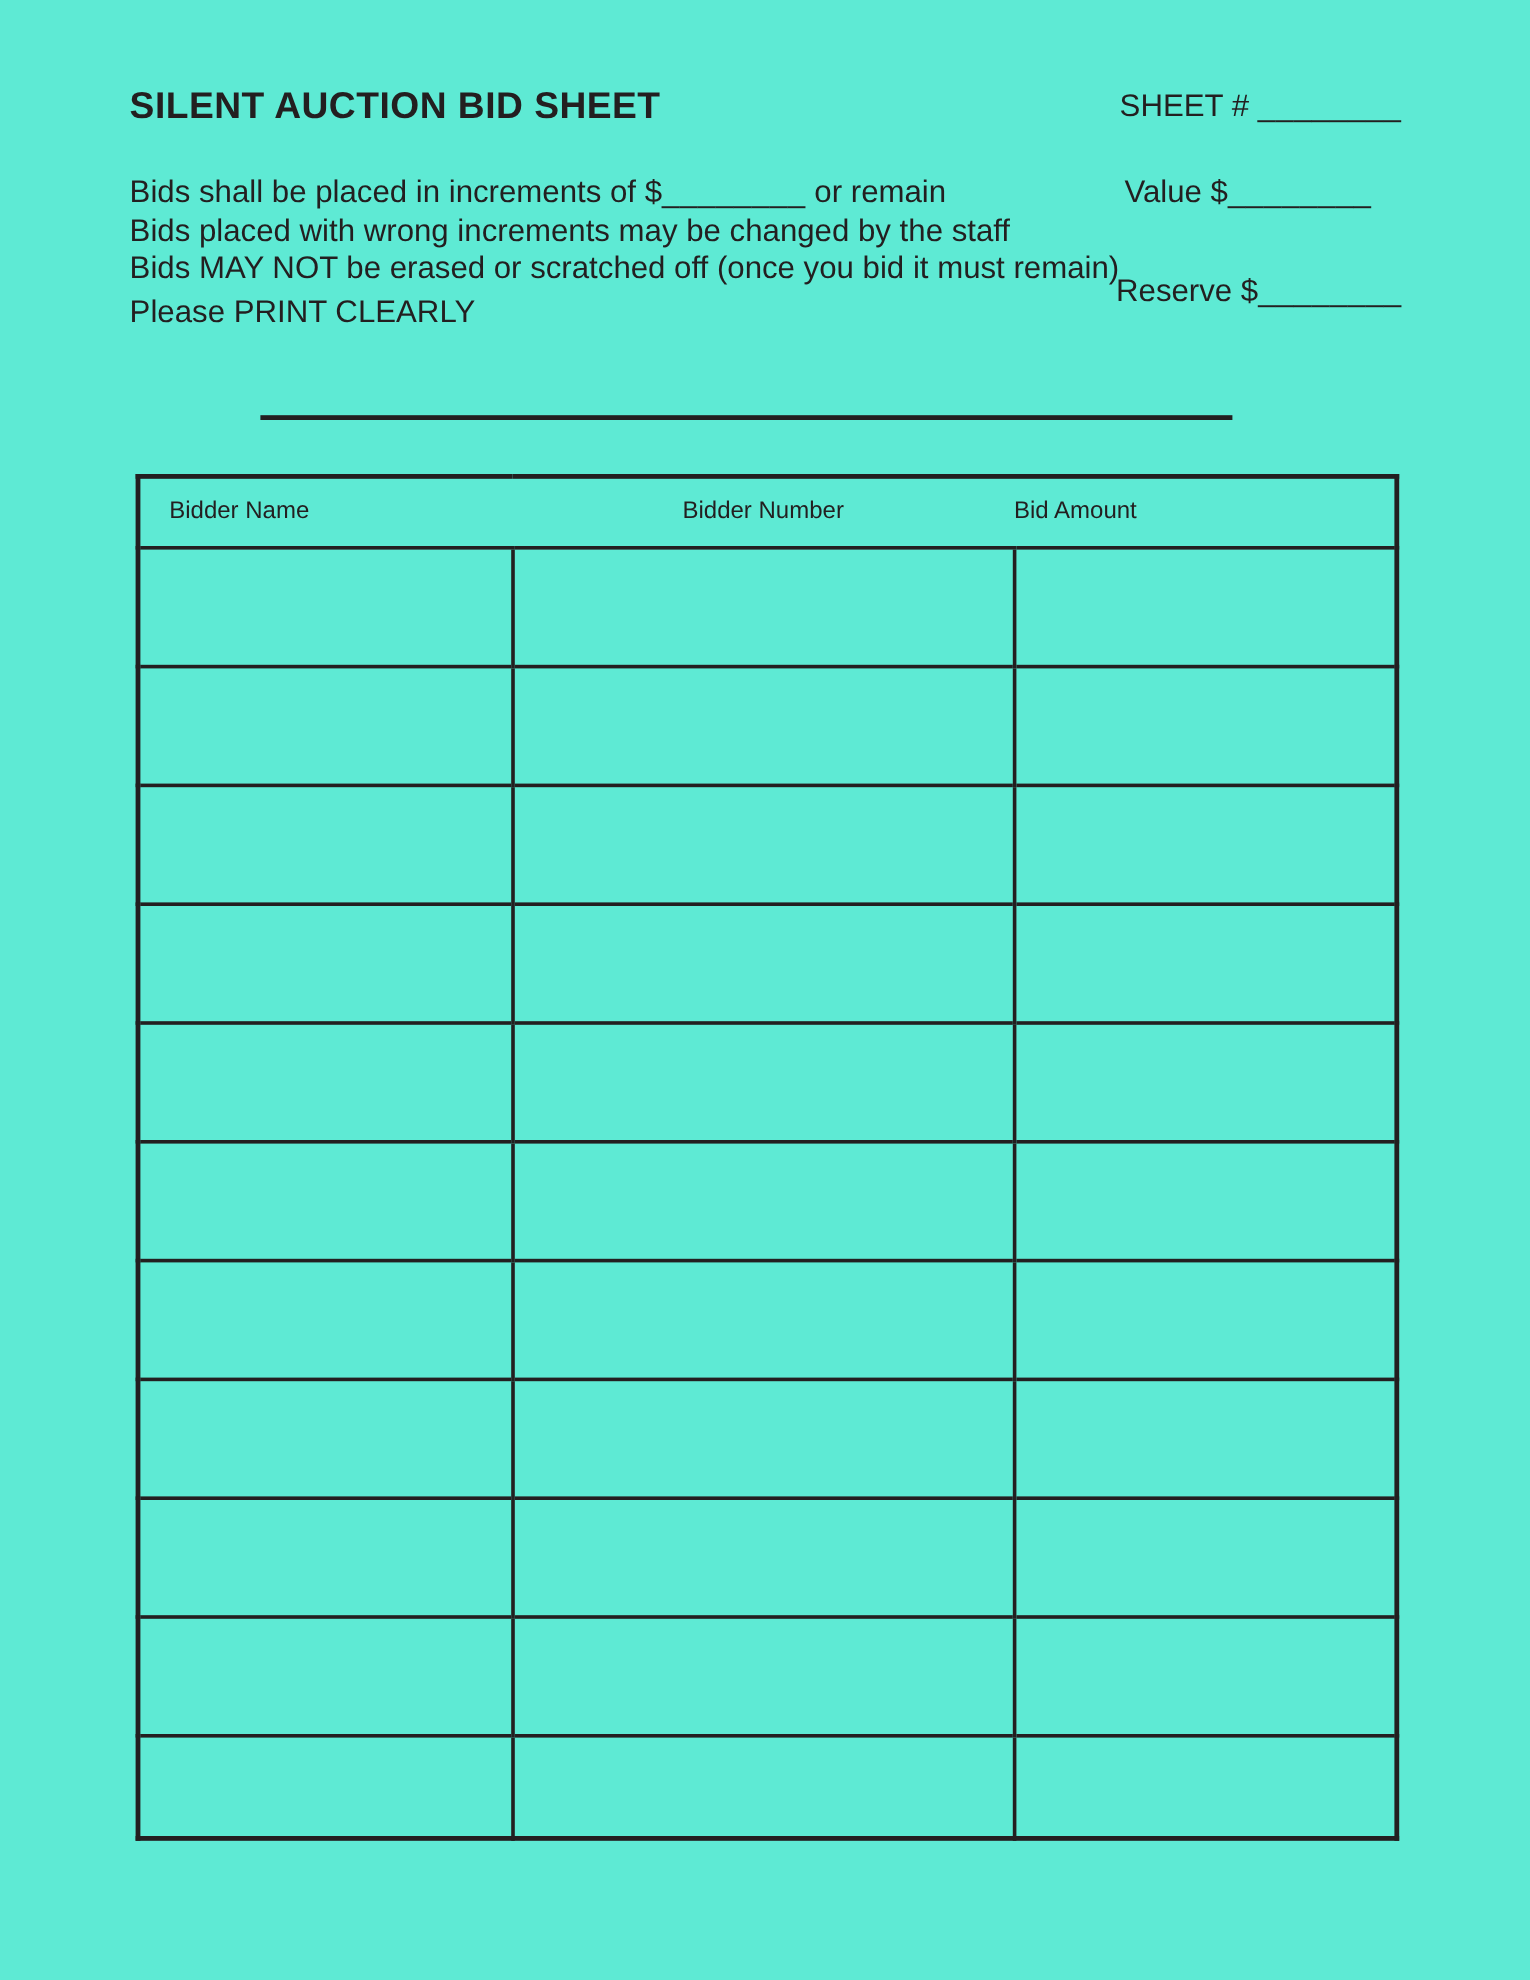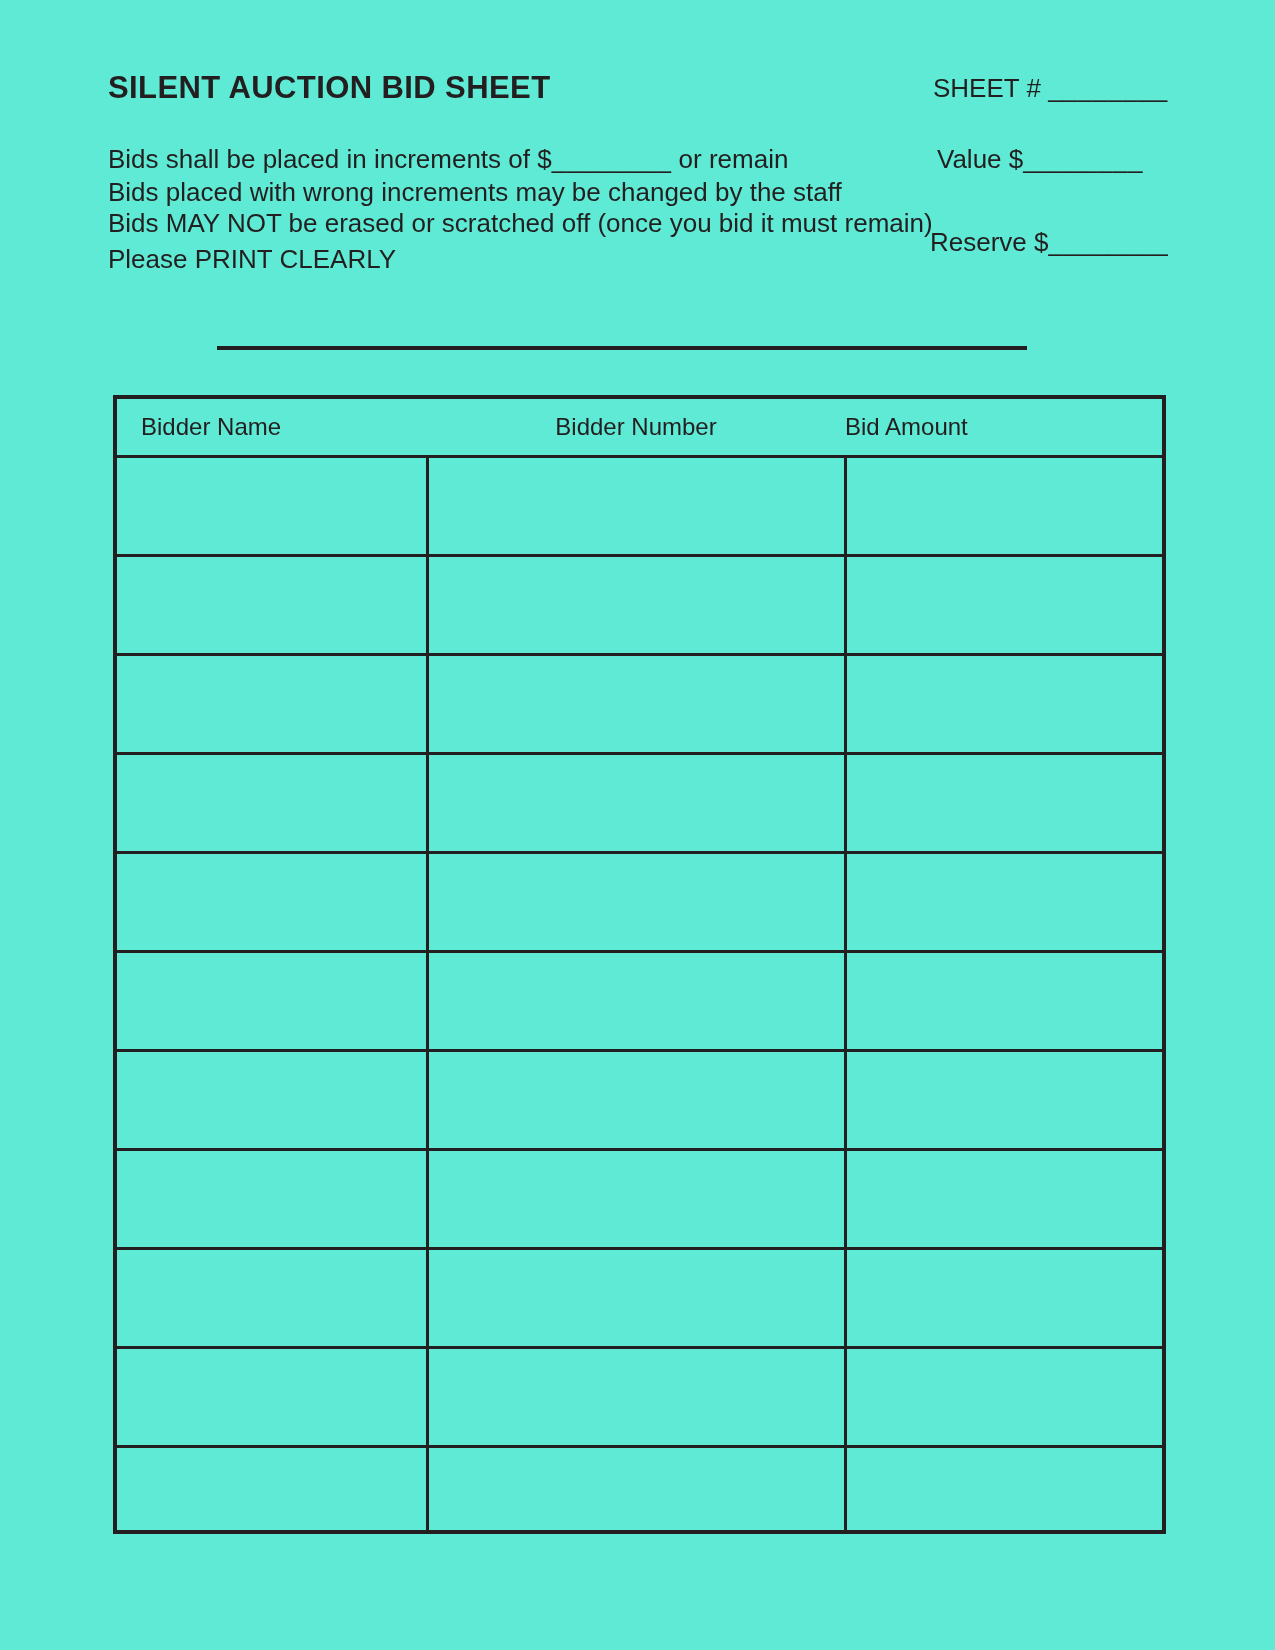--- a/index.html
+++ b/index.html
@@ -42,21 +42,21 @@
     width:1049px;
     border-collapse:collapse;
     border:4px solid #231f20;
     table-layout:fixed;
   }
   .bid-table col.c1 { width:312px; }
   .bid-table col.c2 { width:418px; }
   .bid-table col.c3 { width:319px; }
   .bid-table thead tr { height:59px; }
   .bid-table th {
-    font-size:24px; font-weight:normal;
+    font-size:20px; font-weight:normal;
     border:none;
     border-bottom:3px solid #231f20;
     padding:0;
     vertical-align:middle;
   }
   .bid-table th.h1 { text-align:left; padding-left:24px; }
   .bid-table th.h2 { text-align:center; }
   .bid-table th.h3 { text-align:left; }
   .bid-table tbody tr { height:99px; }
   .bid-table tbody tr:last-child { height:86px; }

